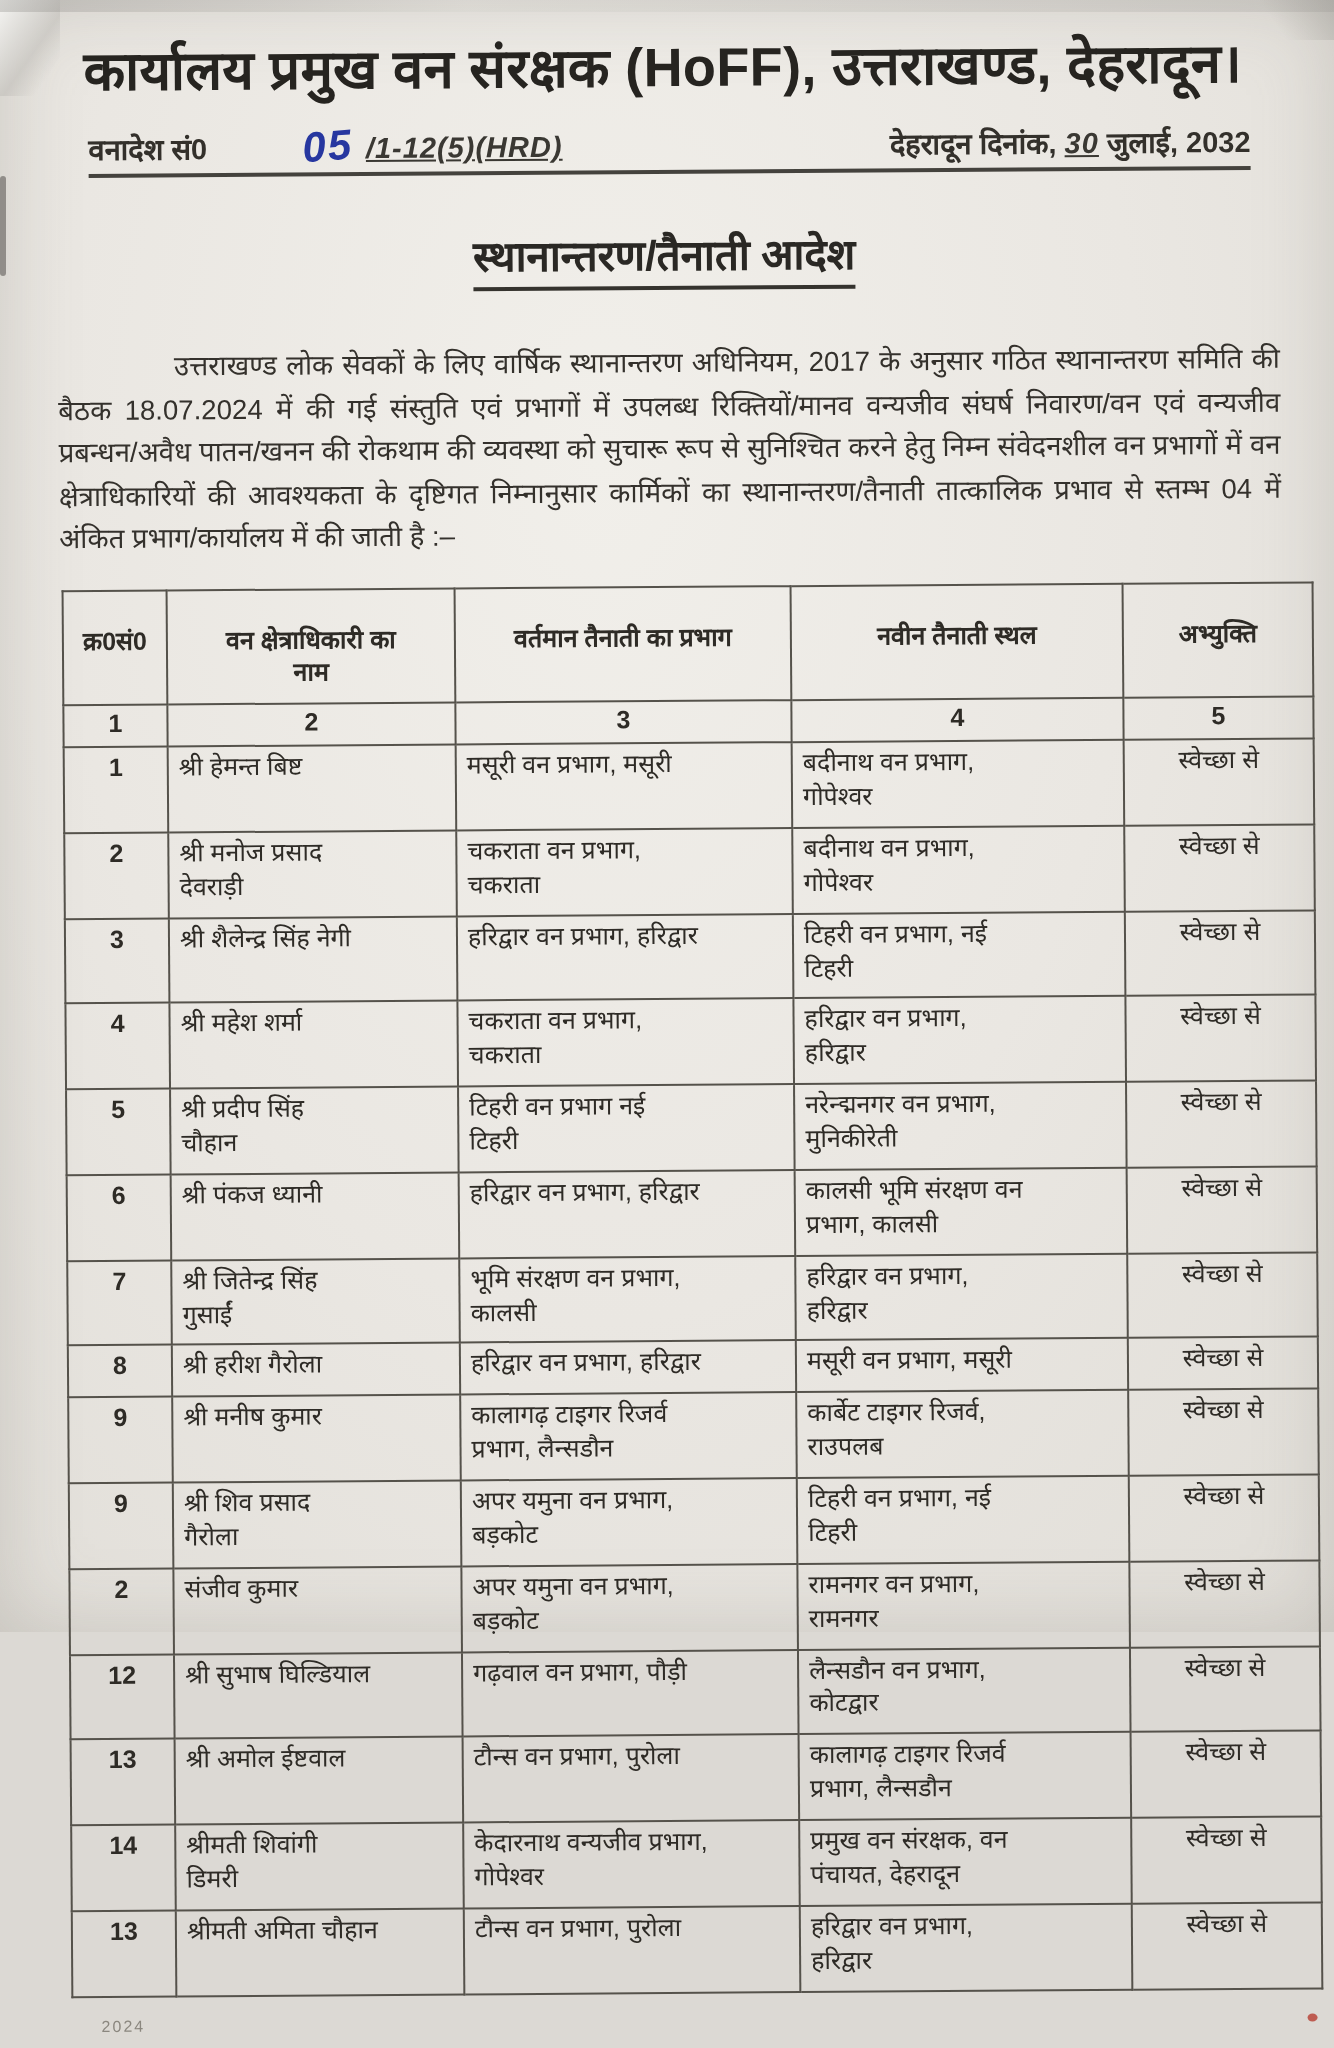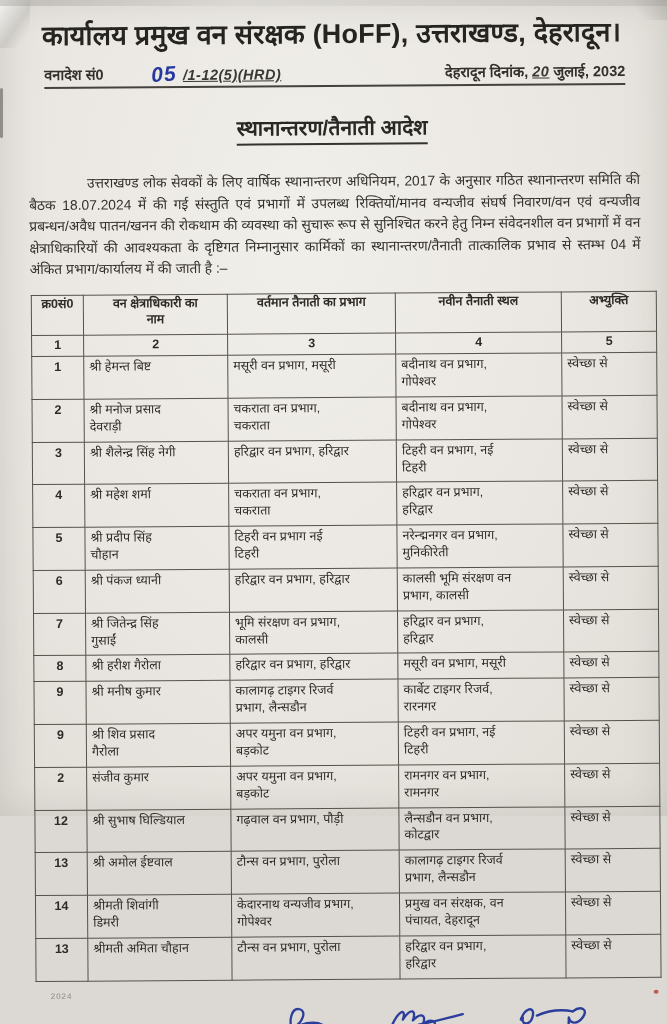--- a/index.html
+++ b/index.html
@@ -58,24 +58,24 @@
     border-collapse:collapse;table-layout:fixed;
     font-size:12.5px;line-height:1.35;color:#2e2b26;
   }
   table.transfer th, table.transfer td{
     border:1.4px solid #55524b;
     padding:2px 5px 6px 5px;
     vertical-align:top;
     white-space:pre-line;
     overflow:hidden;
   }
-  table.transfer th{font-weight:700;text-align:center;padding-top:0;}
+  table.transfer th{font-weight:700;text-align:center;padding-top:17px;}
   table.transfer tr.numrow td{text-align:center;padding:1px 4px 2px;font-weight:600;}
   td.cell-sno{text-align:center;font-weight:600;}
-  td.cell-remark{padding-top:4px;}
+  td.cell-remark{text-align:center;padding-top:4px;}
   col.c0{width:52px;}col.c1{width:144px;}col.c2{width:168px;}col.c3{width:166px;}col.c4{width:95px;}
 
   .footer{position:relative;height:90px;margin-top:2px;}
   .margin-note{
     position:absolute;left:46px;top:8px;
     font-size:8px;color:#8b877f;letter-spacing:1px;
   }
   .sig-row{position:absolute;left:272px;top:18px;display:flex;align-items:flex-start;gap:42px;}
   .sig-row svg{display:block;}
   .ink-speck{
@@ -97,21 +97,21 @@
     <div class="main-title">कार्यालय प्रमुख वन संरक्षक (HoFF), उत्तराखण्ड, देहरादून।</div>
 
     <div class="order-line">
       <span class="order-left">
         <span>वनादेश सं0</span>
         <span class="hand-blue">05</span>
         <span class="hand-dark">/1-12(5)(HRD)</span>
       </span>
       <span class="order-right">
         <span>देहरादून  दिनांक,</span>
-        <span class="hand-dark">20</span>
+        <span class="hand-dark">30</span>
         <span>जुलाई, 2032</span>
       </span>
     </div>
 
     <div class="doc-title-wrap">
       <span class="doc-title">स्थानान्तरण/तैनाती आदेश</span>
     </div>
 
     <p class="body-para">उत्तराखण्ड लोक सेवकों के लिए वार्षिक स्थानान्तरण अधिनियम, 2017 के अनुसार गठित स्थानान्तरण समिति की बैठक 18.07.2024 में की गई संस्तुति एवं प्रभागों में उपलब्ध रिक्तियों/मानव वन्यजीव संघर्ष निवारण/वन एवं वन्यजीव प्रबन्धन/अवैध पातन/खनन की रोकथाम की व्यवस्था को सुचारू रूप से सुनिश्चित करने हेतु निम्न संवेदनशील वन प्रभागों में वन क्षेत्राधिकारियों की आवश्यकता के दृष्टिगत निम्नानुसार कार्मिकों का स्थानान्तरण/तैनाती तात्कालिक प्रभाव से स्तम्भ 04 में अंकित प्रभाग/कार्यालय में की जाती है :–</p>
 
@@ -210,21 +210,21 @@
             <td class="cell-current">हरिद्वार वन प्रभाग, हरिद्वार</td>
             <td class="cell-new">मसूरी वन प्रभाग, मसूरी</td>
             <td class="cell-remark">स्वेच्छा से</td>
           </tr>
           <tr>
             <td class="cell-sno">9</td>
             <td class="cell-name">श्री मनीष कुमार</td>
             <td class="cell-current">कालागढ़ टाइगर रिजर्व
 प्रभाग, लैन्सडौन</td>
             <td class="cell-new">कार्बेट टाइगर रिजर्व,
-रारनगर</td>
+राउपलब</td>
             <td class="cell-remark">स्वेच्छा से</td>
           </tr>
           <tr>
             <td class="cell-sno">9</td>
             <td class="cell-name">श्री शिव प्रसाद
 गैरोला</td>
             <td class="cell-current">अपर यमुना वन प्रभाग,
 बड़कोट</td>
             <td class="cell-new">टिहरी वन प्रभाग, नई
 टिहरी</td>

